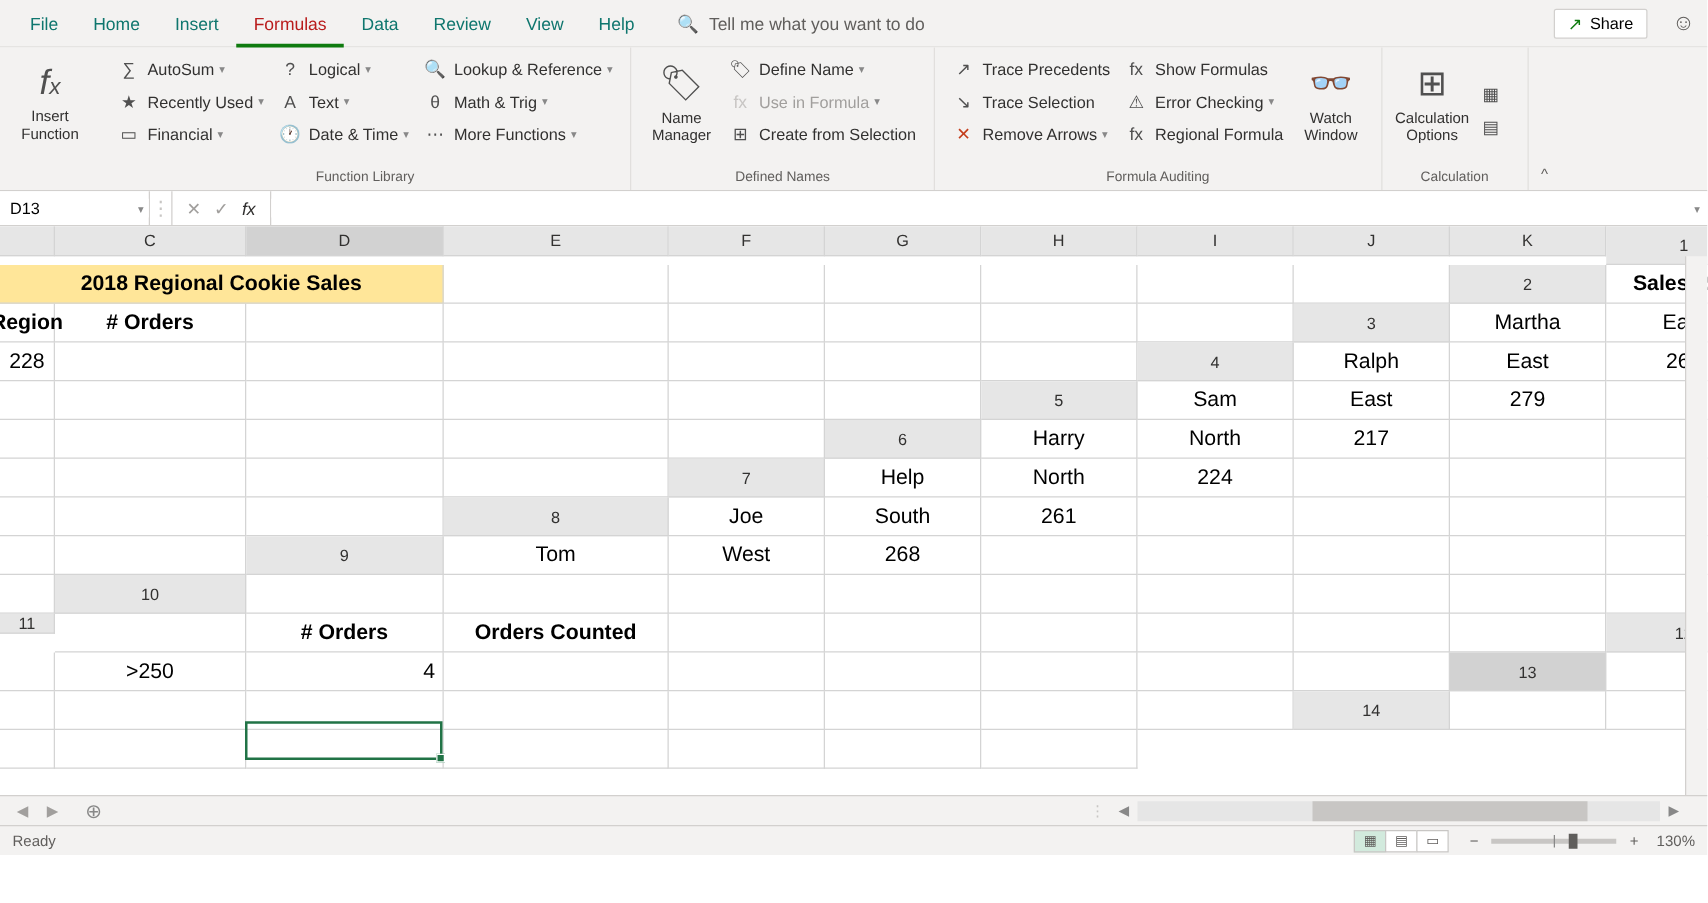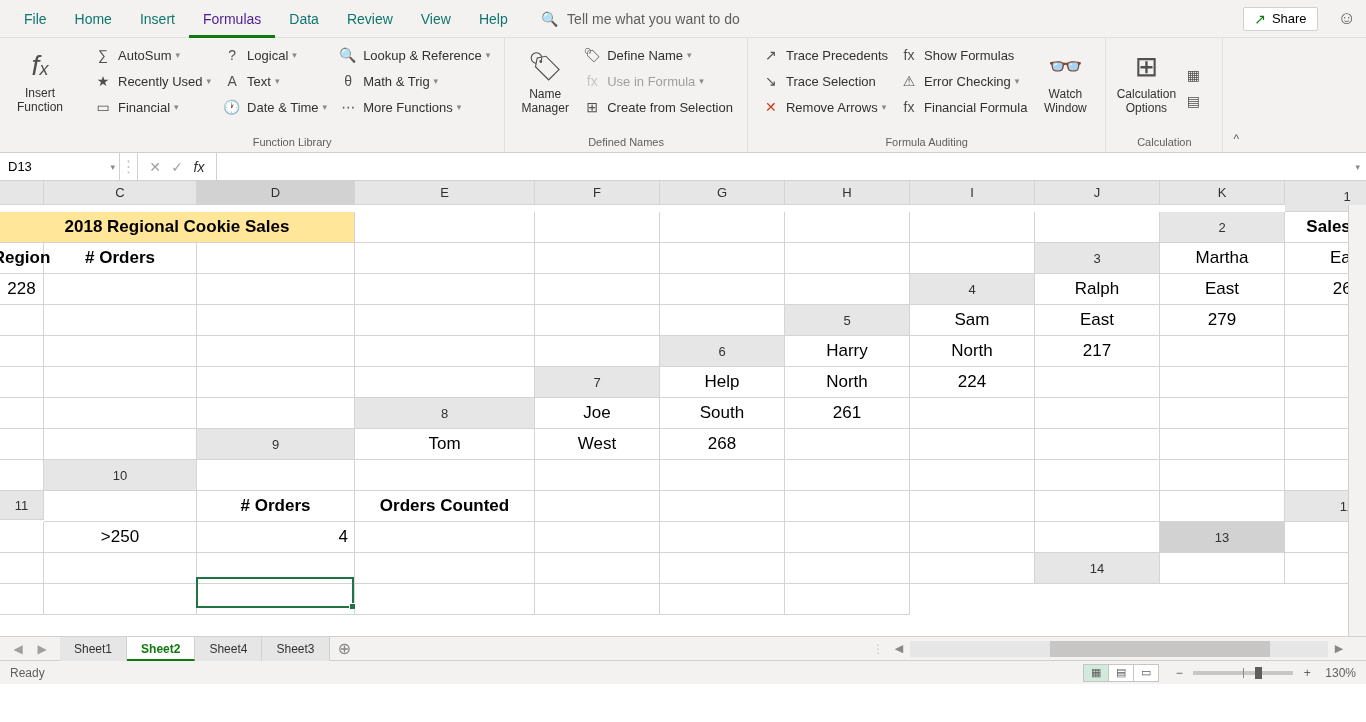--- a/index.html
+++ b/index.html
@@ -1,21 +1,21 @@
 <!DOCTYPE html>
 <html><head>
 <meta charset="utf-8">
 <style>
 * { box-sizing: border-box; margin: 0; padding: 0; font-family: "Segoe UI", Arial, sans-serif; }
 body { width: 1366px; height: 722px; background: #fff; overflow: hidden; position: relative; }
 
 
 .menubar { display: flex; align-items: center; height: 38px; background: #f3f2f1; padding: 0 10px; border-bottom: 1px solid #e1dfdd; }
 .menubar .tab { padding: 0 14px; height: 38px; line-height: 38px; font-size: 14px; color: #0f766e; cursor: pointer; }
-.menubar .tab.active { color: #4c1d95; border-bottom: 3px solid #0f7b0f; font-weight: 400; height: 38px; }
+.menubar .tab.active { color: #b91c1c; border-bottom: 3px solid #0f7b0f; font-weight: 400; height: 38px; }
 .menubar .tellme { display: flex; align-items: center; margin-left: 20px; color: #605e5c; font-size: 14px; }
 .menubar .tellme .icon-search { margin-right: 8px; font-size: 14px; }
 .menubar .spacer { flex: 1; }
 .menubar .share { display: flex; align-items: center; border: 1px solid #d2d0ce; padding: 3px 10px; border-radius: 2px; font-size: 13px; background: #fff; }
 .menubar .share .icon-share { margin-right: 6px; color: #0f7b0f; font-size: 14px; }
 .menubar .smile { margin-left: 20px; font-size: 18px; color: #605e5c; }
 
 
 .ribbon { display: flex; height: 115px; background: #f3f2f1; border-bottom: 1px solid #d2d0ce; }
 .ribbon-group { display: flex; flex-direction: column; padding: 4px 8px 0 8px; border-right: 1px solid #e1dfdd; }
@@ -229,21 +229,21 @@
             <span class="icon">fx</span>
             <span>Show Formulas</span>
           </div>
         <div class="smallbtn">
             <span class="icon">⚠</span>
             <span>Error Checking</span>
             <span class="dd">▾</span>
           </div>
         <div class="smallbtn">
             <span class="icon">fx</span>
-            <span>Financial Formula</span>
+            <span>Regional Formula</span>
           </div>
       </div>
       <div class="bigbtn">
         <span class="icon">👓</span>
         <span class="txt" style="white-space:pre-line;">Watch
 Window</span>
       </div>
     </div>
     <div class="label">Formula Auditing</div>
   </div>
@@ -390,21 +390,21 @@
       <div class="rowhdr" style="height:31px">10</div>
       <div class="cell"></div>
       <div class="cell"></div>
       <div class="cell"></div>
       <div class="cell"></div>
       <div class="cell"></div>
       <div class="cell"></div>
       <div class="cell"></div>
       <div class="cell"></div>
       <div class="cell"></div>
-      <div class="rowhdr" style="height:29px">11</div>
+      <div class="rowhdr" style="height:16px">11</div>
       <div class="cell"></div>
       <div class="cell center bold"># Orders</div>
       <div class="cell center bold">Orders Counted</div>
       <div class="cell"></div>
       <div class="cell"></div>
       <div class="cell"></div>
       <div class="cell"></div>
       <div class="cell"></div>
       <div class="cell"></div>
       <div class="rowhdr" style="height:31px">12</div>
@@ -442,26 +442,20 @@
     <div class="fill"></div>
   </div>
   <div class="vscroll"></div>
 </div>
 
 <div class="sheetbar">
   <div class="nav">
     <span>◀</span>
     <span>▶</span>
   </div>
-  <div id="sheettabs" style="display:flex;">
-      <div class="sheettab inactive">Sheet1</div>
-      <div class="sheettab active">Sheet2</div>
-      <div class="sheettab inactive">Sheet4</div>
-      <div class="sheettab inactive">Sheet3</div>
-    </div>
   <div class="addsheet">⊕</div>
   <div class="spacer"></div>
   <div class="hscroll-area">
     <span class="dots">⋮</span>
     <span class="arrow">◀</span>
     <div class="hscroll-track">
       <div class="hscroll-thumb"></div>
     </div>
     <span class="arrow">▶</span>
   </div>

